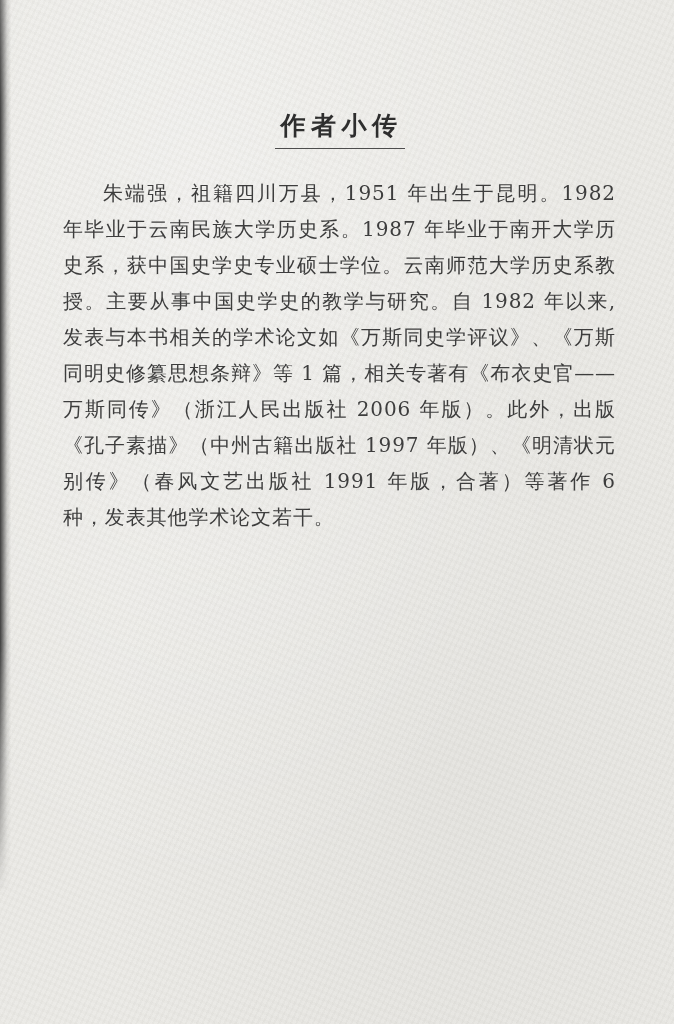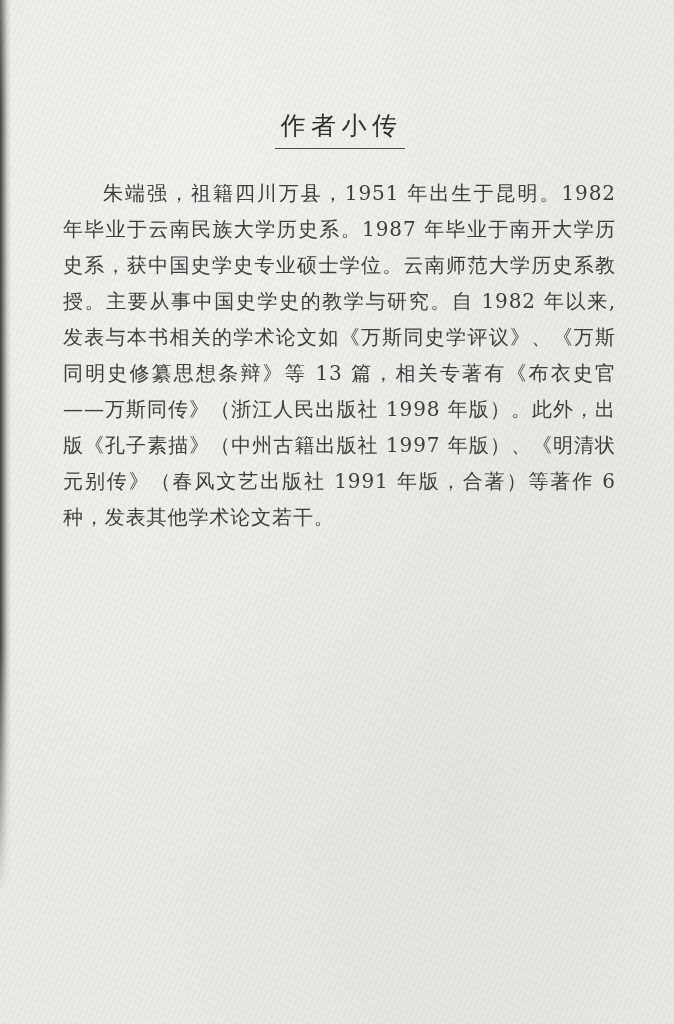--- a/index.html
+++ b/index.html
@@ -60,21 +60,21 @@
     color: var(--ink);
   }
 
   .doc-title {
     text-align: center;
     margin-bottom: 26px;
   }
   .doc-title .title-text {
     display: inline-block;
     font-size: 25px;
-    font-weight: normal;
+    font-weight: bold;
     color: var(--heading-ink);
     letter-spacing: 0.22em;
     padding: 0 2px 6px 6px; 
     border-bottom: 1.5px solid #4d4d4d;
   }
 
   .doc-body {
     font-size: 20px;
     line-height: 36px;
     letter-spacing: 0.045em;
@@ -87,15 +87,15 @@
 </head>
 <body>
 
 <div class="page">
   <div class="grain"></div>
   <div class="binding-edge"></div>
 
   <div class="content">
     <h1 class="doc-title"><span class="title-text">作者小传</span></h1>
 
-    <p class="doc-body">朱端强，祖籍四川万县，1951 年出生于昆明。1982 年毕业于云南民族大学历史系。1987 年毕业于南开大学历史系，获中国史学史专业硕士学位。云南师范大学历史系教授。主要从事中国史学史的教学与研究。自 1982 年以来,发表与本书相关的学术论文如《万斯同史学评议》、《万斯同明史修纂思想条辩》等 13 篇，相关专著有《布衣史官——万斯同传》（浙江人民出版社 1998 年版）。此外，出版《孔子素描》（中州古籍出版社 1997 年版）、《明清状元别传》（春风文艺出版社 1991 年版，合著）等著作 6 种，发表其他学术论文若干。</p>
+    <p class="doc-body">朱端强，祖籍四川万县，1951 年出生于昆明。1982 年毕业于云南民族大学历史系。1987 年毕业于南开大学历史系，获中国史学史专业硕士学位。云南师范大学历史系教授。主要从事中国史学史的教学与研究。自 1982 年以来,发表与本书相关的学术论文如《万斯同史学评议》、《万斯同明史修纂思想条辩》等 1 篇，相关专著有《布衣史官——万斯同传》（浙江人民出版社 2006 年版）。此外，出版《孔子素描》（中州古籍出版社 1997 年版）、《明清状元别传》（春风文艺出版社 1991 年版，合著）等著作 6 种，发表其他学术论文若干。</p>
   </div>
 </div>
 
 </body></html>

